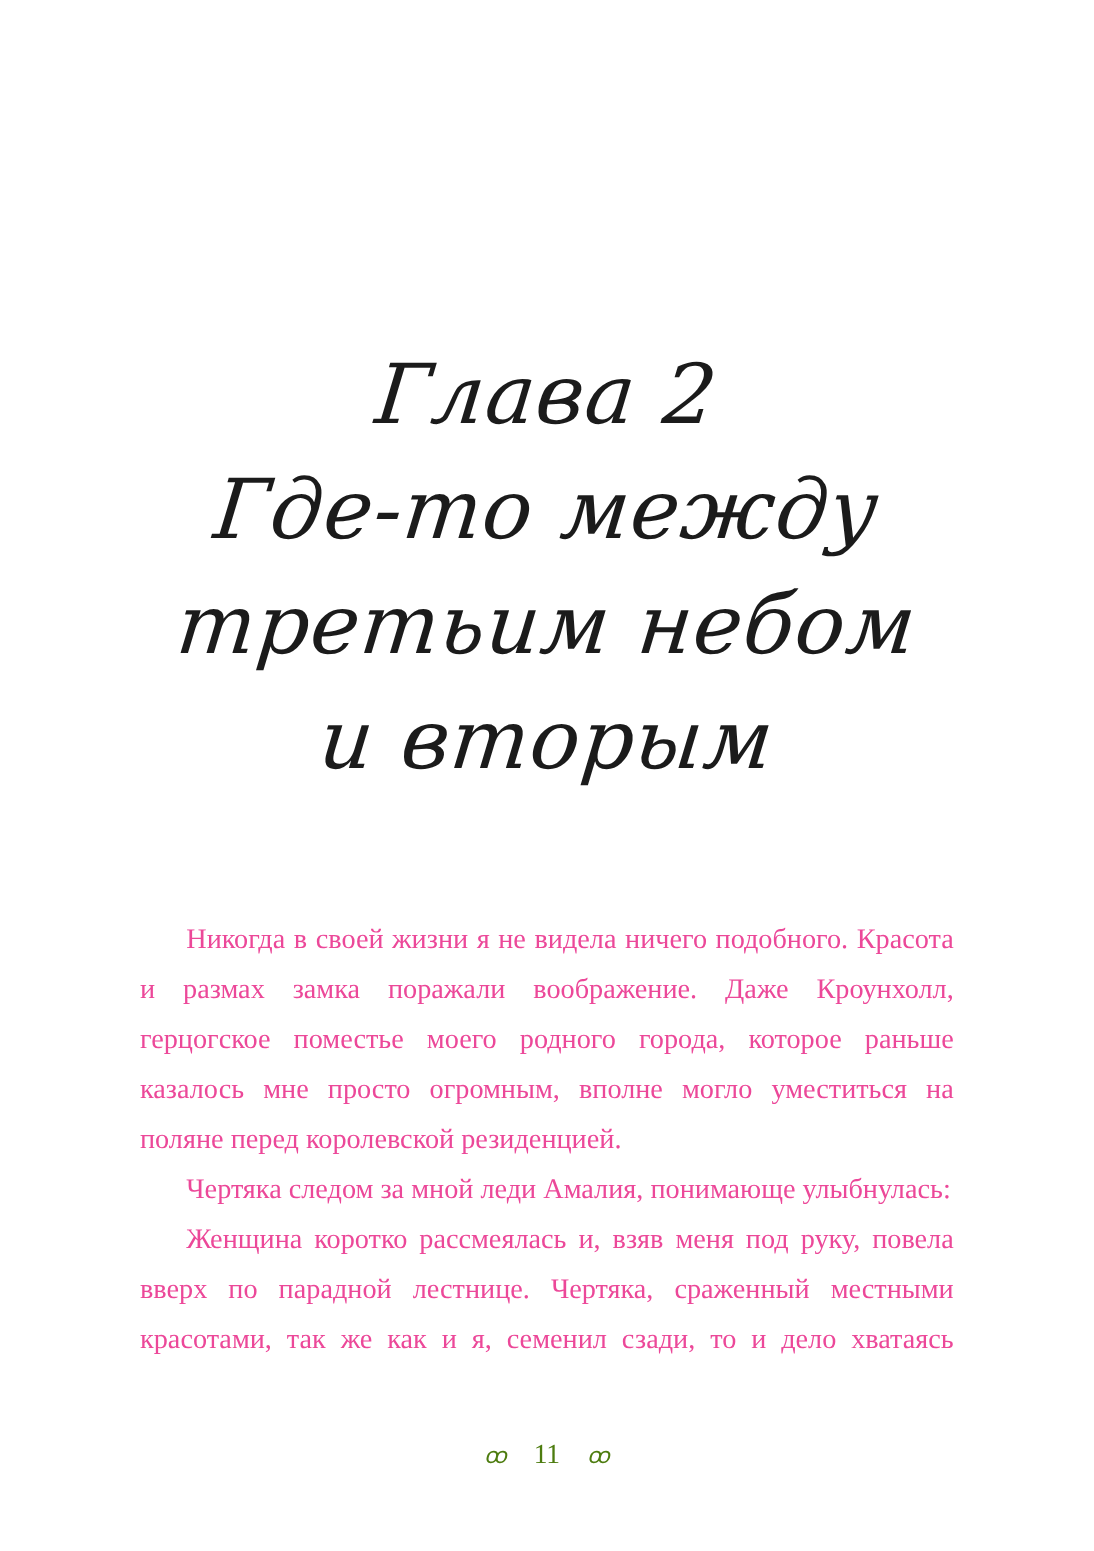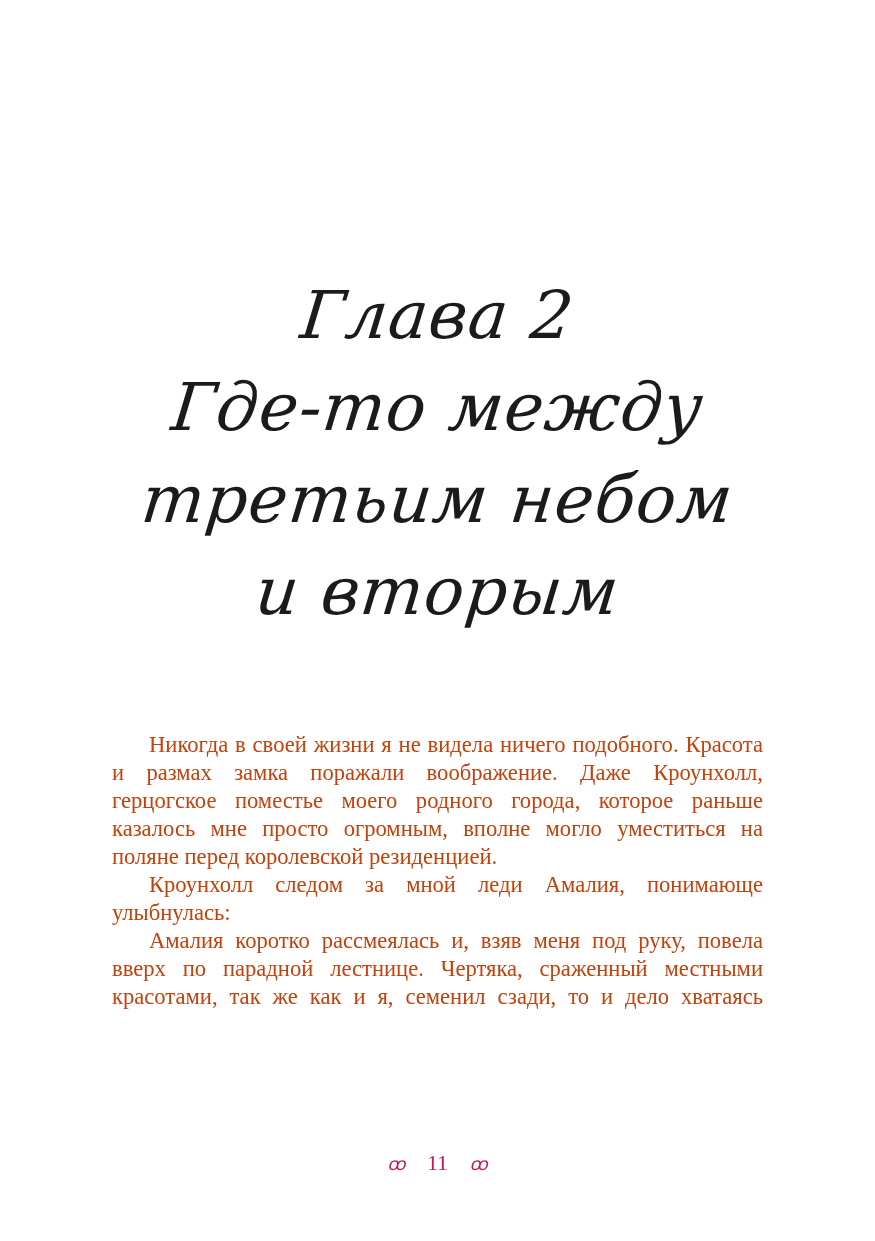--- a/index.html
+++ b/index.html
@@ -1,41 +1,41 @@
 <!DOCTYPE html>
 <html><head>
 <meta charset="utf-8">
 <style>
   html, body { margin:0; padding:0; background:#ffffff; }
   body { width:875px; height:1241px; position:relative; overflow:hidden; color:#1e1e1e; }
   .title-block { position:absolute; left:0; top:270px; width:875px; text-align:center;
     font-family:"DejaVu Serif", serif; font-style:italic; font-weight:normal; color:#1b1b1b; }
   .title-line { font-size:66px; line-height:92px; letter-spacing:1px; transform:skewX(-6deg); display:block; }
   .body-text { position:absolute; left:112px; top:731px; width:651px;
-    font-family:"Liberation Serif", serif; font-size:22.6px; line-height:28px; color:#c2410c; }
+    font-family:"Liberation Serif", serif; font-size:22.6px; line-height:40px; color:#ec4899; }
   .para { margin:0; text-indent:37px; text-align:justify; text-align-last:auto; }
   .para.last { text-align-last:justify; }
   .folio { position:absolute; left:0; top:1148px; width:875px; text-align:center;
-    font-family:"Liberation Serif", serif; font-size:22px; color:#be185d; }
+    font-family:"Liberation Serif", serif; font-size:22px; color:#4d7c0f; }
   .folio span { display:inline-block; margin:0 8px; vertical-align:middle; }
   .orn { font-size:18px; font-style:italic; }
 </style>
 </head>
 <body>
 
 <div class="title-block">
   <span class="title-line">Глава 2</span>
   <span class="title-line">Где-то между</span>
   <span class="title-line">третьим небом</span>
   <span class="title-line">и вторым</span>
 </div>
 
 <div class="body-text">
   <p class="para">Никогда в своей жизни я не видела ничего подобного. Красота и размах замка поражали воображение. Даже Кроунхолл, герцогское поместье моего родного города, которое раньше казалось мне просто огромным, вполне могло уместиться на поляне перед королевской резиденцией.</p>
-  <p class="para">Кроунхолл следом за мной леди Амалия, понимающе улыбнулась:</p>
-  <p class="para last">Амалия коротко рассмеялась и, взяв меня под руку, повела вверх по парадной лестнице. Чертяка, сраженный местными красотами, так же как и я, семенил сзади, то и дело хватаясь</p>
+  <p class="para">Чертяка следом за мной леди Амалия, понимающе улыбнулась:</p>
+  <p class="para last">Женщина коротко рассмеялась и, взяв меня под руку, повела вверх по парадной лестнице. Чертяка, сраженный местными красотами, так же как и я, семенил сзади, то и дело хватаясь</p>
 </div>
 
 <div class="folio">
   <span class="orn">ꝏ</span>
   <span>11</span>
   <span class="orn">ꝏ</span>
 </div>
 
 </body></html>

